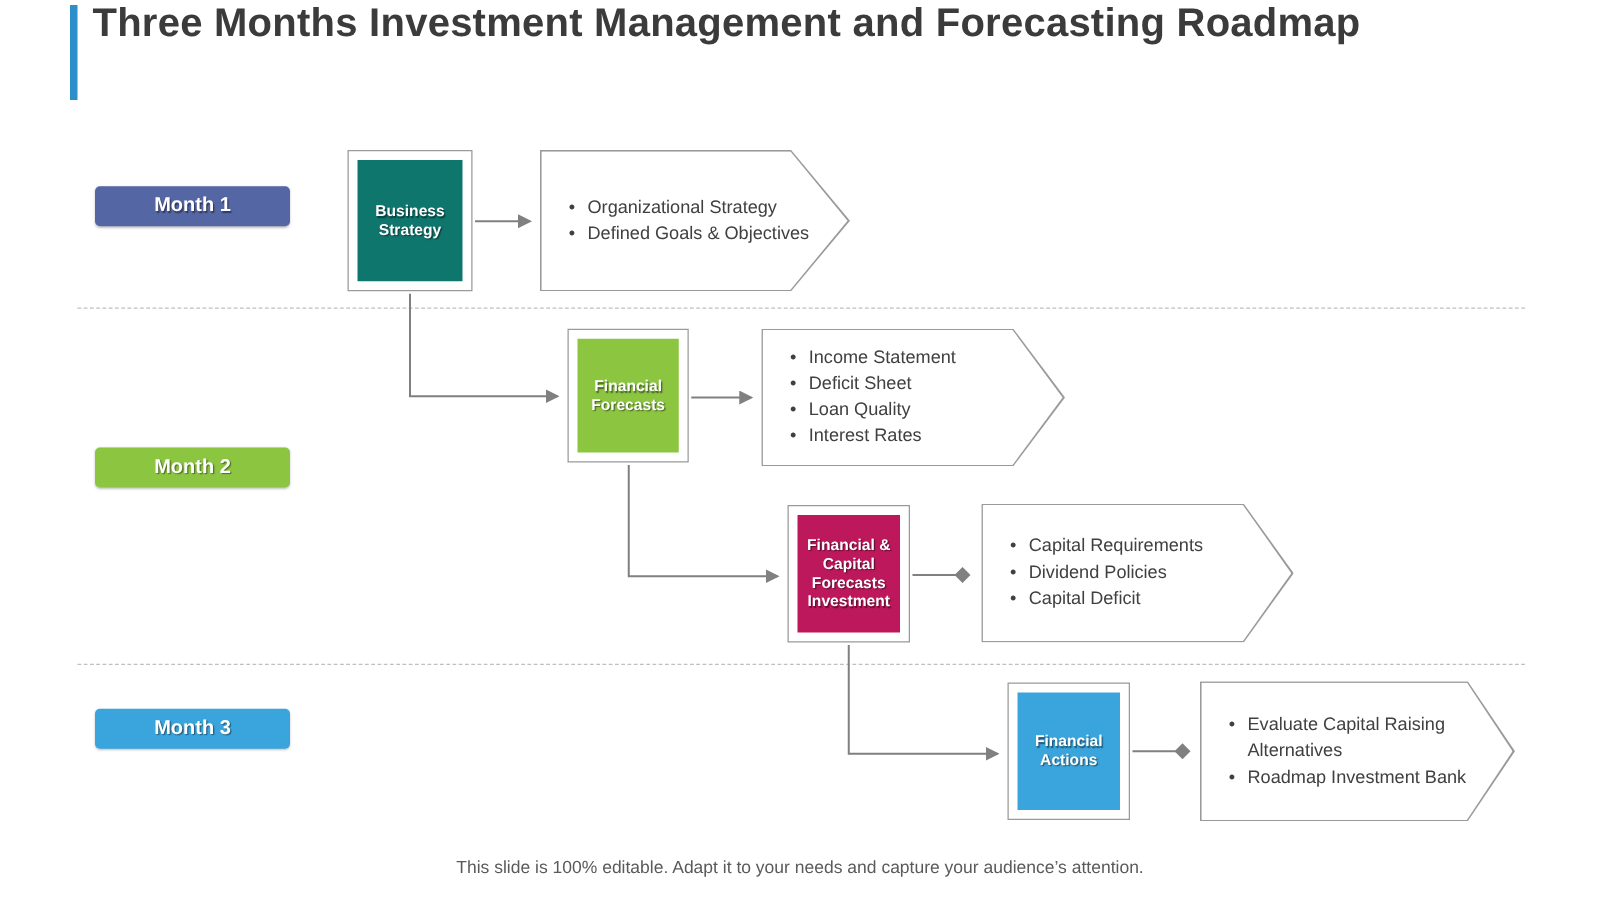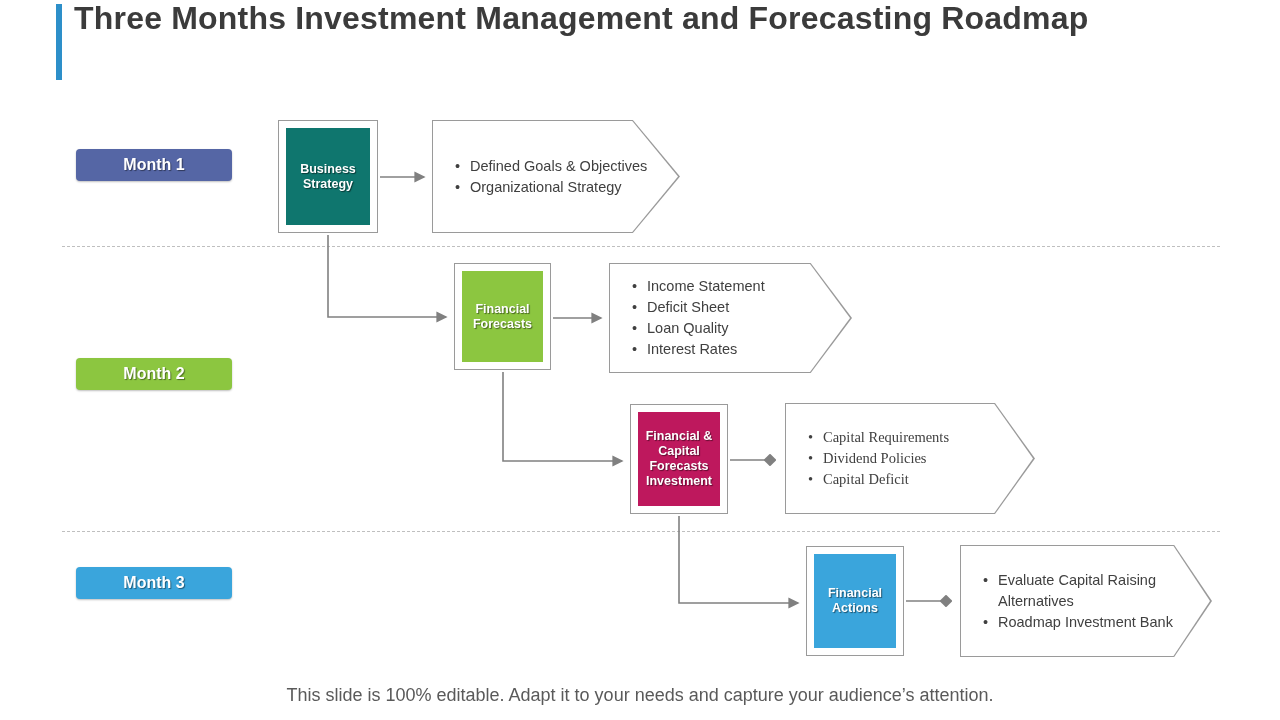--- a/index.html
+++ b/index.html
@@ -145,41 +145,41 @@
   .pennant li::before {
     content: "\2022";
     position: absolute;
     left: -15px;
     top: 0;
     color: #404040;
   }
 
   #callout-1 { left: 432px; top: 120px; width: 248px; height: 113px; }
   #callout-2 { left: 609px; top: 263px; width: 243px; height: 110px; }
-  #callout-3 { left: 785px; top: 403px; width: 250px; height: 111px; font-family: Liberation Serif, serif; }
+  #callout-3 { left: 785px; top: 403px; width: 250px; height: 111px; }
   #callout-4 { left: 960px; top: 545px; width: 252px; height: 112px; }
 
   
   #connectors {
     position: absolute;
     left: 0;
     top: 0;
     width: 1280px;
     height: 720px;
     pointer-events: none;
   }
 
   
   #footer-note {
     position: absolute;
     left: 0;
     top: 685px;
     width: 1280px;
     text-align: center;
-    font-size: 18px;
+    font-size: 14px;
     color: #5a5a5a;
   }
 </style>
 </head>
 <body>
 
 <div id="title-bar">
   <div id="title-accent"></div>
   <div id="page-title">Three Months Investment Management and Forecasting Roadmap</div>
 </div>
@@ -252,22 +252,22 @@
       <span>Actions</span>
     </div>
   </div>
 </div>
 
 <div class="pennant" id="callout-1">
   <div class="shape-fill" style="clip-path: polygon(0 0, 81% 0, 100% 50%, 81% 100%, 0 100%);"></div>
   <div class="shape-inner" style="clip-path: polygon(0 0, 81% 0, 99.6% 50%, 81% 100%, 0 100%);"></div>
   <div class="content">
     <ul>
+      <li>Organizational Strategy</li>
       <li>Defined Goals &amp; Objectives</li>
-      <li>Organizational Strategy</li>
     </ul>
   </div>
 </div>
 
 <div class="pennant" id="callout-2">
   <div class="shape-fill" style="clip-path: polygon(0 0, 83% 0, 100% 50%, 83% 100%, 0 100%);"></div>
   <div class="shape-inner" style="clip-path: polygon(0 0, 83% 0, 99.6% 50%, 83% 100%, 0 100%);"></div>
   <div class="content">
     <ul>
       <li>Income Statement</li>

